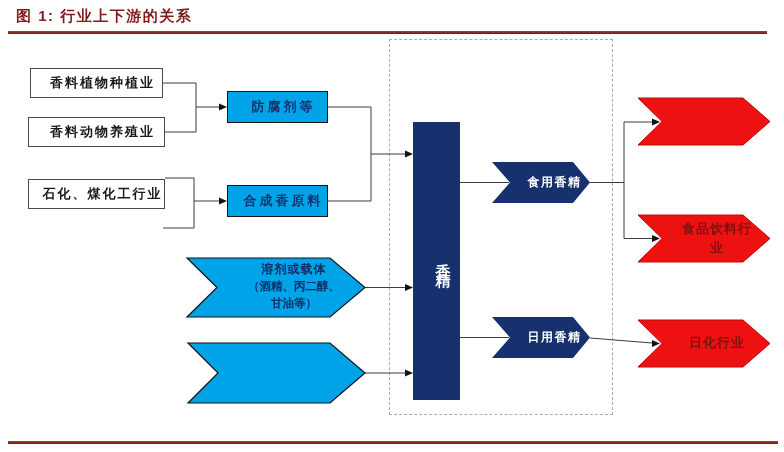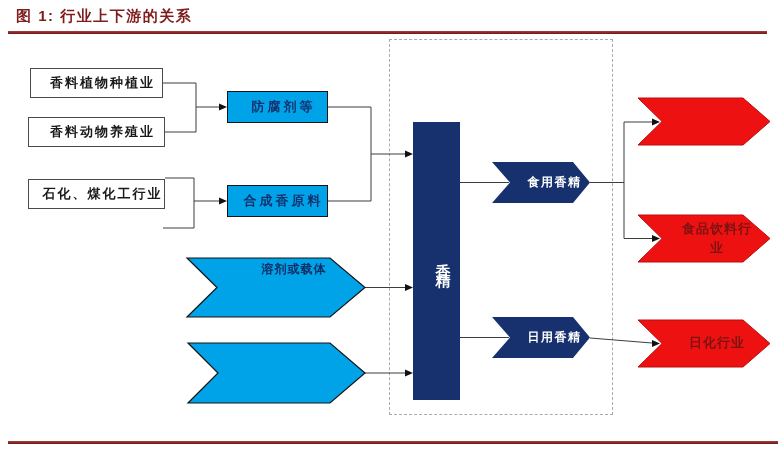--- a/index.html
+++ b/index.html
@@ -98,20 +98,21 @@
   </div>
 
   <div class="box cyanbox layer2" style="left:227px;top:91px;width:101px;height:32px;">
     <span>防腐剂等</span>
   </div>
   <div class="box cyanbox layer2" style="left:227px;top:185px;width:101px;height:32px;">
     <span>合成香原料</span>
   </div>
 
   <div class="lbl cyan-shape-lbl add-name layer2" style="left:212px;top:262px;width:140px;height:15px;">溶剂或载体</div>
+  <div class="lbl cyan-shape-lbl add-ex layer2" style="left:232px;top:278px;width:100px;">（酒精、丙二醇、甘油等）</div>
 
   <div class="corebox layer2">
     <span class="vtext">香精</span>
   </div>
 
   <div class="lbl navy-lbl layer2" style="left:500px;top:170px;width:85px;height:25px;">食用香精</div>
   <div class="lbl navy-lbl layer2" style="left:500px;top:325px;width:85px;height:25px;">日用香精</div>
 
   <div class="lbl red-lbl layer2" style="left:669px;top:220px;width:72px;height:38px;">食品饮料行业</div>
   <div class="lbl red-lbl layer2" style="left:650px;top:331px;width:110px;height:25px;">日化行业</div>

